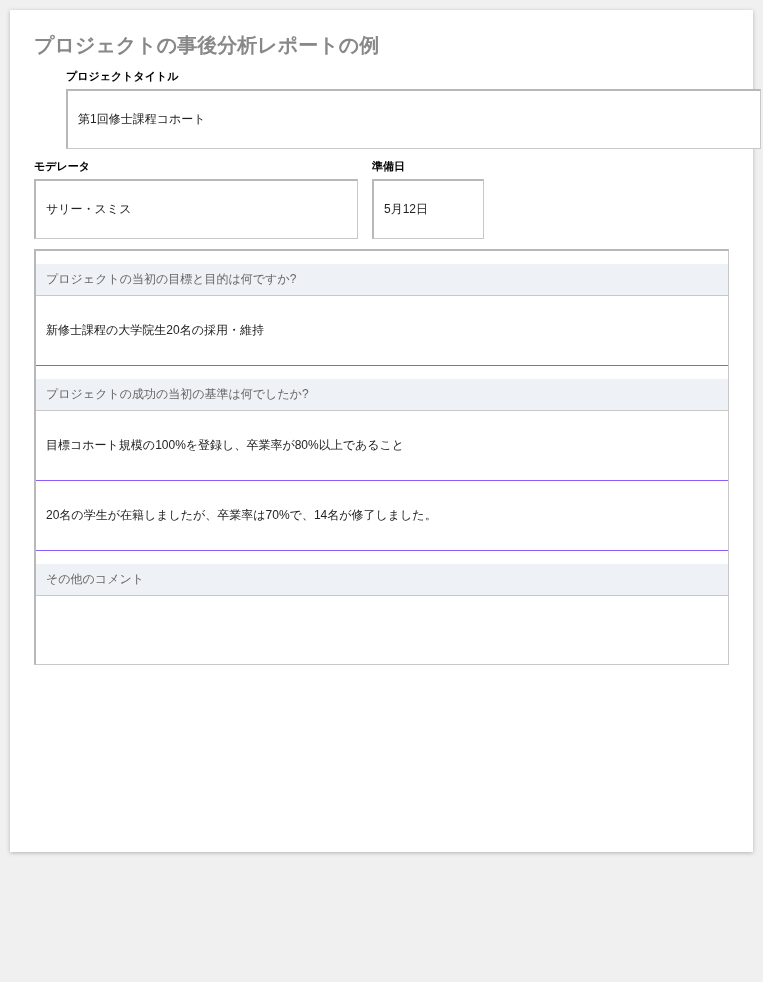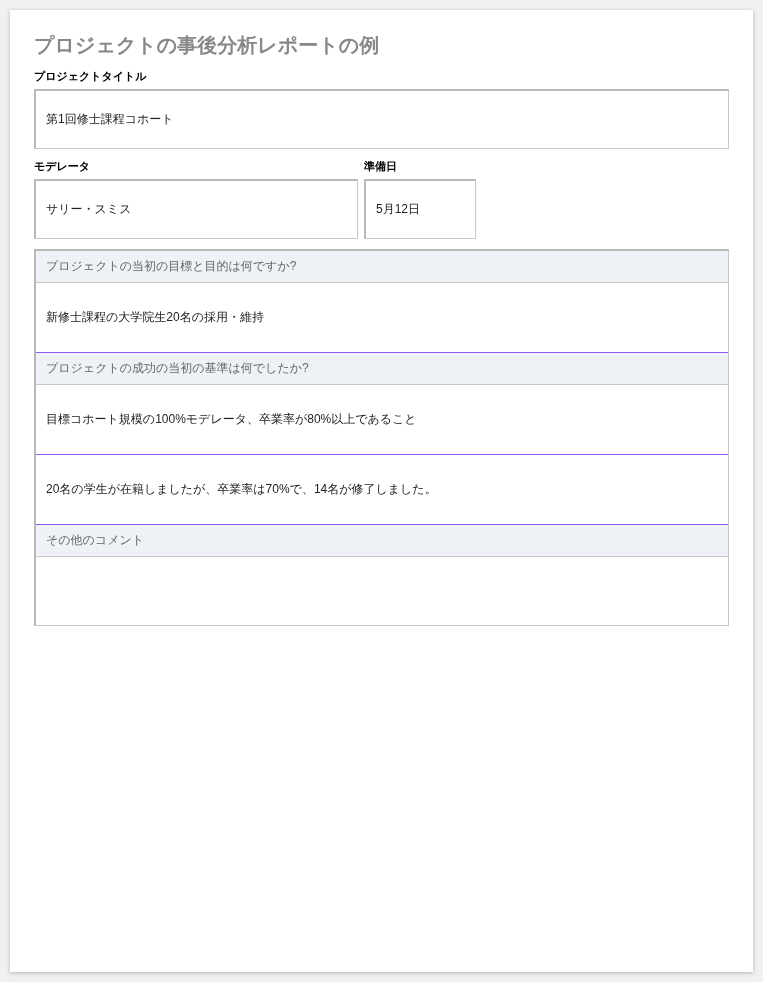--- a/index.html
+++ b/index.html
@@ -7,21 +7,21 @@
       margin: 0;
       padding: 0;
     }
     body {
       font-family: "Hiragino Sans", "Hiragino Kaku Gothic ProN", "Meiryo", sans-serif;
       background: #f0f0f0;
       padding: 10px;
     }
     .page {
       width: 743px;
-      height: 962px;
+      height: 842px;
       background: #ffffff;
       box-shadow: 0 1px 4px rgba(0,0,0,0.25);
       padding: 22px 24px;
       margin: 0 auto;
     }
     .page-title {
       font-size: 20px;
       font-weight: 600;
       color: #888888;
       margin-bottom: 10px;
@@ -37,52 +37,54 @@
       border-left: 2px solid #b8b8b8;
       border-top: 2px solid #b8b8b8;
       padding: 20px 10px;
       font-size: 12px;
       color: #222;
       background: #fff;
       min-height: 34px;
     }
     .row {
       display: flex;
-      gap: 0;
+      gap: 8px;
       margin-bottom: 10px;
     }
     .col-moderator {
       width: 324px;
       margin-right: 6px;
     }
     .col-date {
       width: 112px;
     }
     .full {
       width: 100%;
       margin-bottom: 10px;
+      margin-left: 32px;
     }
     .section-title {
       font-size: 13px;
       color: #888888;
       font-weight: 400;
       margin-top: 14px;
       margin-bottom: 4px;
     }
     .table-outer {
       border: 1px solid #c8c8c8;
       border-left: 2px solid #b8b8b8;
       border-top: 2px solid #b8b8b8;
     }
     .q-header {
       background: #eef1f5;
       border-bottom: 1px solid #c8c8c8;
       padding: 7px 10px;
       font-size: 12px;
       color: #666666;
+      margin-top: 13px;
     }
     .q-body {
       background: #fff;
       padding: 26px 10px;
       font-size: 12px;
       color: #222;
       border-bottom: 1px solid #8b5cf6;
     }
     .q-body.last {
       border-bottom: none;
@@ -112,20 +114,20 @@
       <div class="field-box">5月12日</div>
     </div>
   </div>
 
 
   <div class="table-outer">
     <div class="q-header">プロジェクトの当初の目標と目的は何ですか?</div>
     <div class="q-body">新修士課程の大学院生20名の採用・維持</div>
 
     <div class="q-header">プロジェクトの成功の当初の基準は何でしたか?</div>
-    <div class="q-body">目標コホート規模の100%モデレータ、卒業率が80%以上であること</div>
+    <div class="q-body">目標コホート規模の100%を登録し、卒業率が80%以上であること</div>
 
     <div class="q-body">20名の学生が在籍しましたが、卒業率は70%で、14名が修了しました。</div>
 
     <div class="q-header">その他のコメント</div>
     <div class="q-body last empty"></div>
   </div>
 </div>
 
 </body></html>

